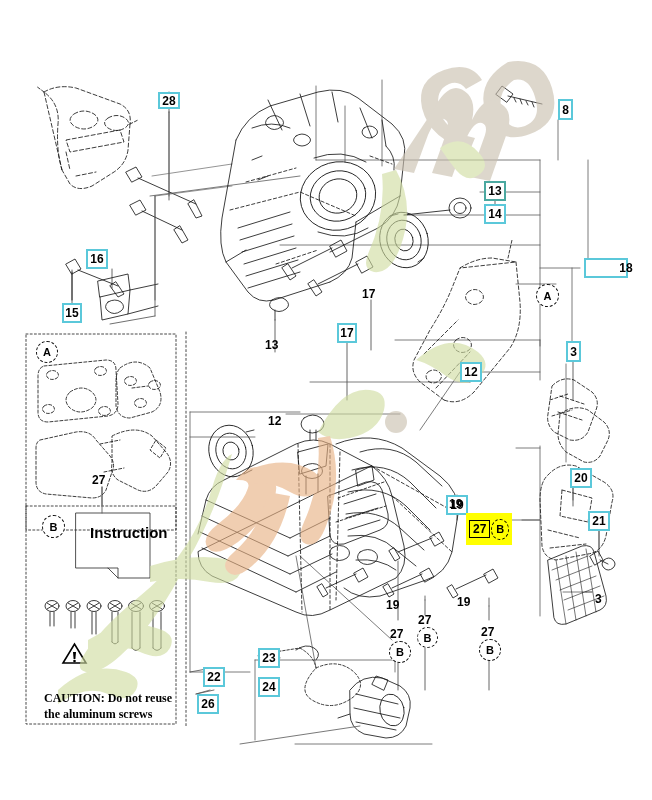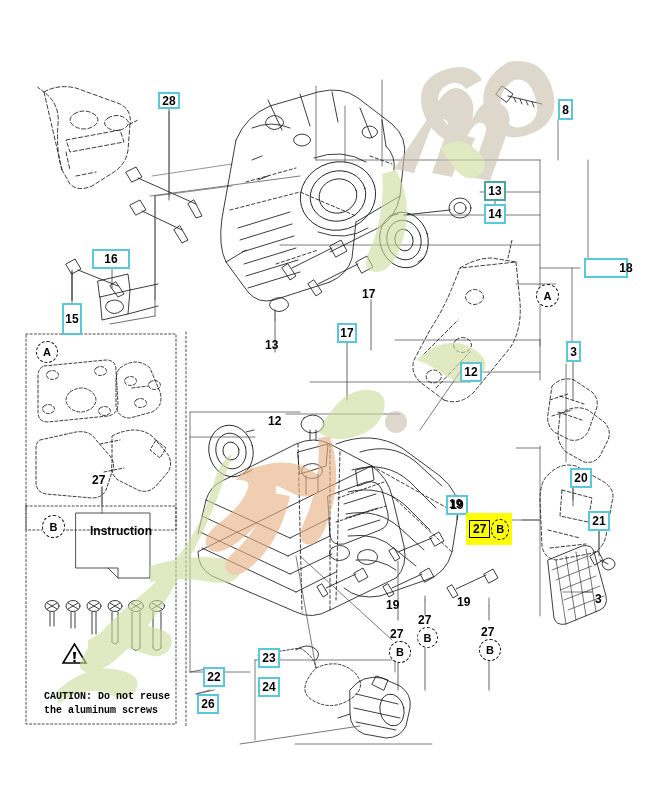--- a/index.html
+++ b/index.html
@@ -48,27 +48,27 @@
   .circmark{
     position:absolute;border-radius:50%;
     border:1.3px dashed #111;background:#fff;
     display:flex;align-items:center;justify-content:center;
     font-weight:bold;font-size:11px;color:#000;z-index:38;
     font-family:"Liberation Sans",sans-serif;
   }
 
   
   .instr-label{
+    position:absolute;font-weight:bold;font-size:15px;color:#000;
+    z-index:36;font-family:"Liberation Sans",sans-serif;
+  }
+  .caution-text{
     position:absolute;font-weight:bold;font-size:12px;color:#000;
-    z-index:36;font-family:"Liberation Sans",sans-serif;
-  }
-  .caution-text{
-    position:absolute;font-weight:bold;font-size:10px;color:#000;
     line-height:1.35;z-index:36;width:140px;
-    font-family:Liberation Mono, monospace;
+    font-family:Liberation Serif, serif;
   }
 
   
   #watermark{
     position:absolute;left:0;top:0;width:652px;height:800px;
     z-index:30;pointer-events:none;
   }
 </style>
 </head>
 <body>
@@ -501,23 +501,23 @@
       <path d="M190 672 L212 668" stroke="#555"></path>
 
     </g>
   </svg>
 
   <div id="callouts-layer">
       <div class="callout sz-m" style="left: 158px; top: 92px; width: 22px; height: 17px;">28</div>
       <div class="callout sz-m" style="left: 558px; top: 99px; width: 15px; height: 21px;">8</div>
       <div class="callout teal sz-m" style="left: 484px; top: 181px; width: 22px; height: 20px;">13</div>
       <div class="callout sz-m" style="left: 484px; top: 204px; width: 22px; height: 20px;">14</div>
-      <div class="callout sz-m" style="left: 92px; top: 249px; width: 38px; height: 20px;">16</div>
+      <div class="callout sz-m" style="left: 86px; top: 249px; width: 22px; height: 20px;">16</div>
       <div class="callout sz-m" style="left: 584px; top: 258px; width: 22px; height: 20px; padding-left: 40px;">18</div>
-      <div class="callout sz-m" style="left: 62px; top: 303px; width: 20px; height: 32px;">15</div>
+      <div class="callout sz-m" style="left: 62px; top: 303px; width: 20px; height: 20px;">15</div>
       <div class="callout sz-m" style="left: 337px; top: 323px; width: 20px; height: 20px;">17</div>
       <div class="callout sz-m" style="left: 566px; top: 341px; width: 15px; height: 21px;">3</div>
       <div class="callout sz-m" style="left: 460px; top: 362px; width: 22px; height: 20px;">12</div>
       <div class="callout sz-m" style="left: 446px; top: 495px; width: 22px; height: 20px;">19</div>
       <div class="callout sz-m" style="left: 562px; top: 468px; width: 22px; height: 20px; margin-left: 8px;">20</div>
       <div class="callout sz-m" style="left: 588px; top: 511px; width: 22px; height: 20px;">21</div>
       <div class="callout sz-m" style="left: 203px; top: 667px; width: 22px; height: 20px;">22</div>
       <div class="callout sz-m" style="left: 258px; top: 648px; width: 22px; height: 20px; text-align: center;">23</div>
       <div class="callout sz-m" style="left: 258px; top: 677px; width: 22px; height: 20px;">24</div>
       <div class="callout sz-m" style="left: 197px; top: 694px; width: 22px; height: 20px;">26</div>

